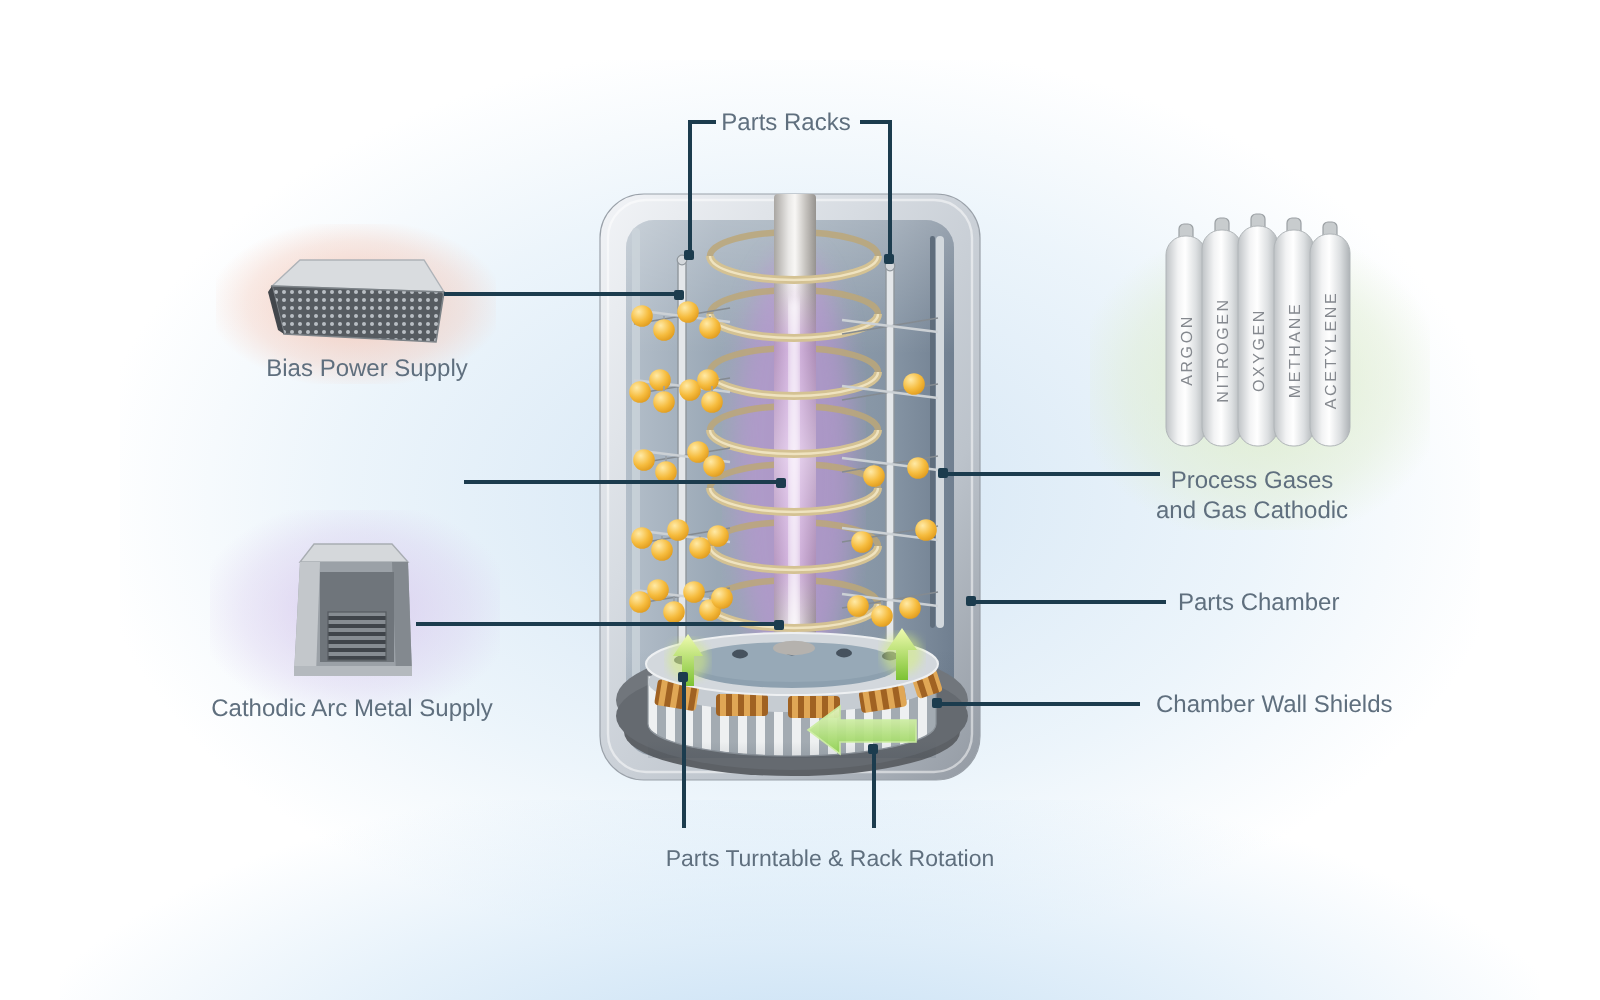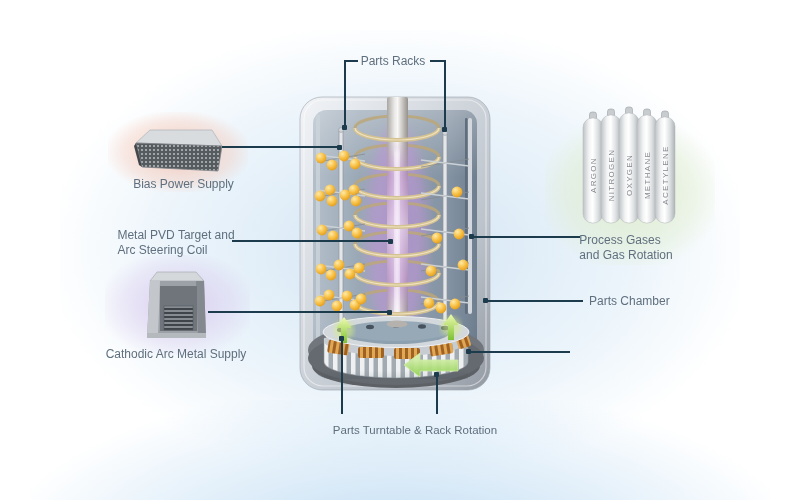--- a/index.html
+++ b/index.html
@@ -11,21 +11,21 @@
   .halo-bottom{left:30px;top:400px;width:740px;height:200px;
     background:radial-gradient(ellipse at 50% 80%, rgba(186,216,241,.95) 0%, rgba(205,228,246,.5) 50%, rgba(255,255,255,0) 78%);}
   .halo-bias{left:108px;top:112px;width:140px;height:80px;
     background:radial-gradient(ellipse at center, rgba(246,177,151,.65) 0%, rgba(246,177,151,.25) 55%, rgba(255,255,255,0) 75%);}
   .halo-cathodic{left:105px;top:255px;width:145px;height:100px;
     background:radial-gradient(ellipse at center, rgba(214,197,236,.8) 0%, rgba(214,197,236,.3) 55%, rgba(255,255,255,0) 78%);}
   .halo-gas{left:545px;top:120px;width:170px;height:145px;
     background:radial-gradient(ellipse at center, rgba(222,236,202,.95) 0%, rgba(222,236,202,.4) 55%, rgba(255,255,255,0) 78%);}
   svg.art{position:absolute;left:0;top:0;}
   .label{position:absolute;font-size:12px;color:#5f6f7e;white-space:nowrap;line-height:15px;}
-  .center{transform:translateX(-50%);}
+  .center{transform:translateX(-50%);text-align:center;}
   .lh{position:absolute;height:2px;background:#1c3c4e;}
   .lv{position:absolute;width:2px;background:#1c3c4e;}
   .dot{position:absolute;width:5px;height:5px;background:#1c3c4e;border-radius:1px;}
   .small{font-size:11.5px;}
 </style>
 </head>
 <body>
 
 <div class="stage">
 
@@ -376,24 +376,21 @@
   <div class="lh" style="left:470px;top:351px;width:100px;"></div>
   <div class="dot" style="left:466px;top:349px;"></div>
 
   <div class="lv" style="left:341px;top:340px;height:74px;"></div>
   <div class="dot" style="left:339px;top:336px;"></div>
   <div class="lv" style="left:436px;top:376px;height:38px;"></div>
   <div class="dot" style="left:434px;top:372px;"></div>
 
   <div class="label center" style="left:393px;top:54px;">Parts Racks</div>
   <div class="label center" style="left:176px;top:177px;padding-left:15px;">Bias Power Supply</div>
-  <div class="label center" style="left:176px;top:228px;">
-    <div>Metal PVD Target and</div>
-    <div>Arc Steering Coil</div>
-  </div>
   <div class="label center" style="left:176px;top:347px;">Cathodic Arc Metal Supply</div>
   <div class="label center" style="left:626px;top:233px;">
     <div>Process Gases</div>
-    <div>and Gas Rotation</div>
+    <div>and Gas Cathodic</div>
   </div>
   <div class="label" style="left:589px;top:294px;">Parts Chamber</div>
+  <div class="label" style="left:578px;top:345px;">Chamber Wall Shields</div>
   <div class="label center small" style="left:391px;top:423px;margin-left:24px;">Parts Turntable &amp; Rack Rotation</div>
 </div>
 
 </body></html>

